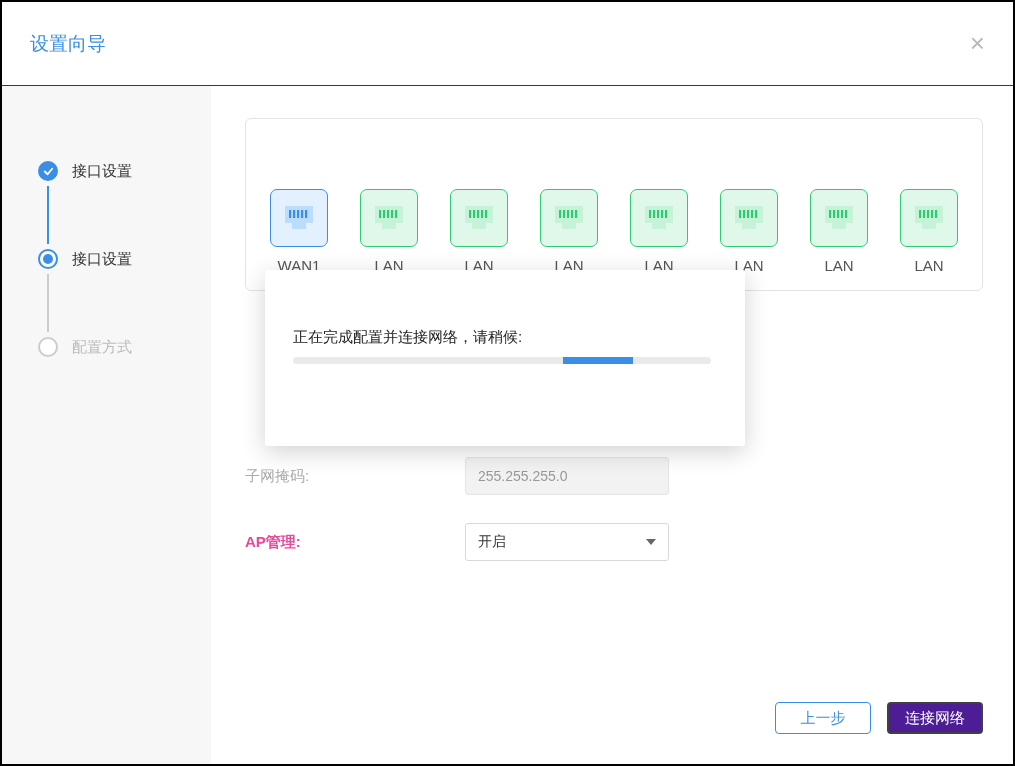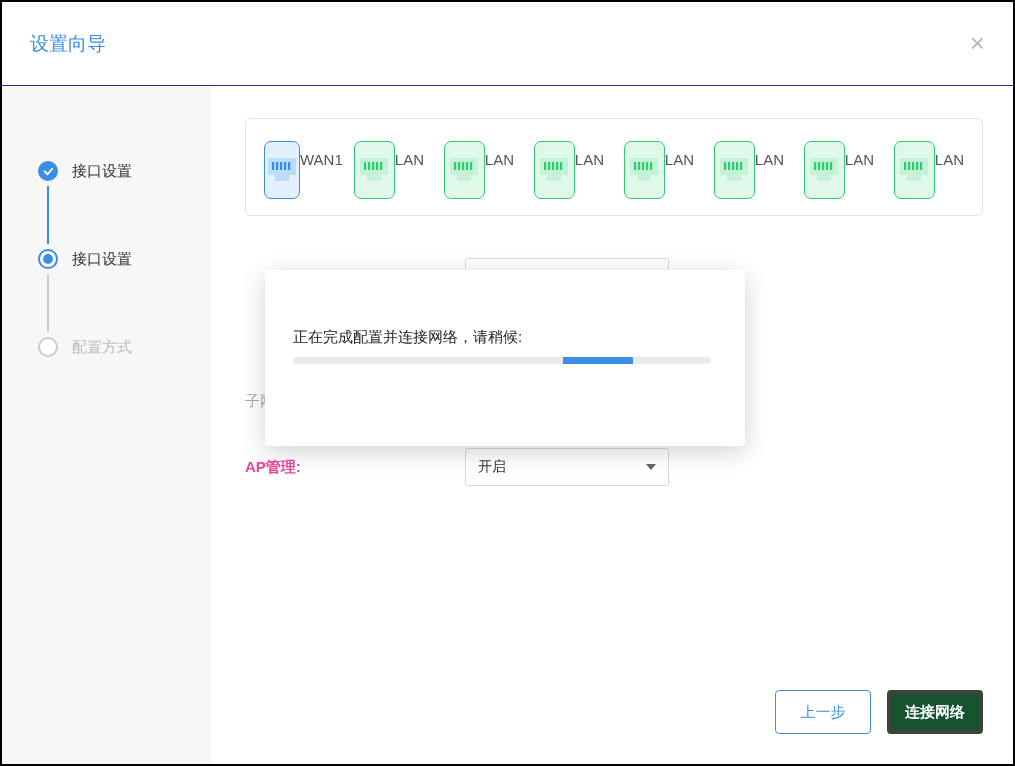--- a/index.html
+++ b/index.html
@@ -94,22 +94,23 @@
   .ports-card {
     border: 1px solid #e3e3e3;
     border-radius: 6px;
     padding: 22px 18px 16px 18px;
     display: flex;
     gap: 20px;
   }
   .port-item {
     width: 70px;
     display: flex;
-    flex-direction: row;
-    align-items: flex-start;
+    flex-direction: column;
+    align-items: center;
+    margin-top: 48px;
   }
   .port-box {
     width: 58px; height: 58px;
     border-radius: 7px;
     display: flex; align-items: center; justify-content: center;
   }
   .port-box.wan {
     border: 1.5px solid #3a8ee6;
     background: #e3f0fd;
   }
@@ -160,37 +161,36 @@
   }
   .footer {
     margin-top: auto;
     display: flex;
     justify-content: flex-end;
     gap: 16px;
     padding-bottom: 6px;
   }
   .btn {
     min-width: 96px;
-    height: 44px;
+    height: 32px;
     border-radius: 4px;
     font-size: 15px;
     display: flex; align-items: center; justify-content: center;
     cursor: pointer;
     margin-top: 25px;
   }
   .btn-outline {
     border: 1px solid #3a8ee6;
     color: #3a8ee6;
     background: #fff;
   }
   .btn-primary {
-    border: 4px solid #404040;
-    background: #14532d;
+    border: 2px solid #404040;
+    background: #4c1d95;
     color: #fff;
-    font-weight: bold;
   }
   
   .modal {
     position: absolute;
     left: 263px;
     top: 268px;
     width: 480px;
     height: 176px;
     background: #fff;
     box-shadow: 0 6px 24px rgba(0,0,0,0.18);

